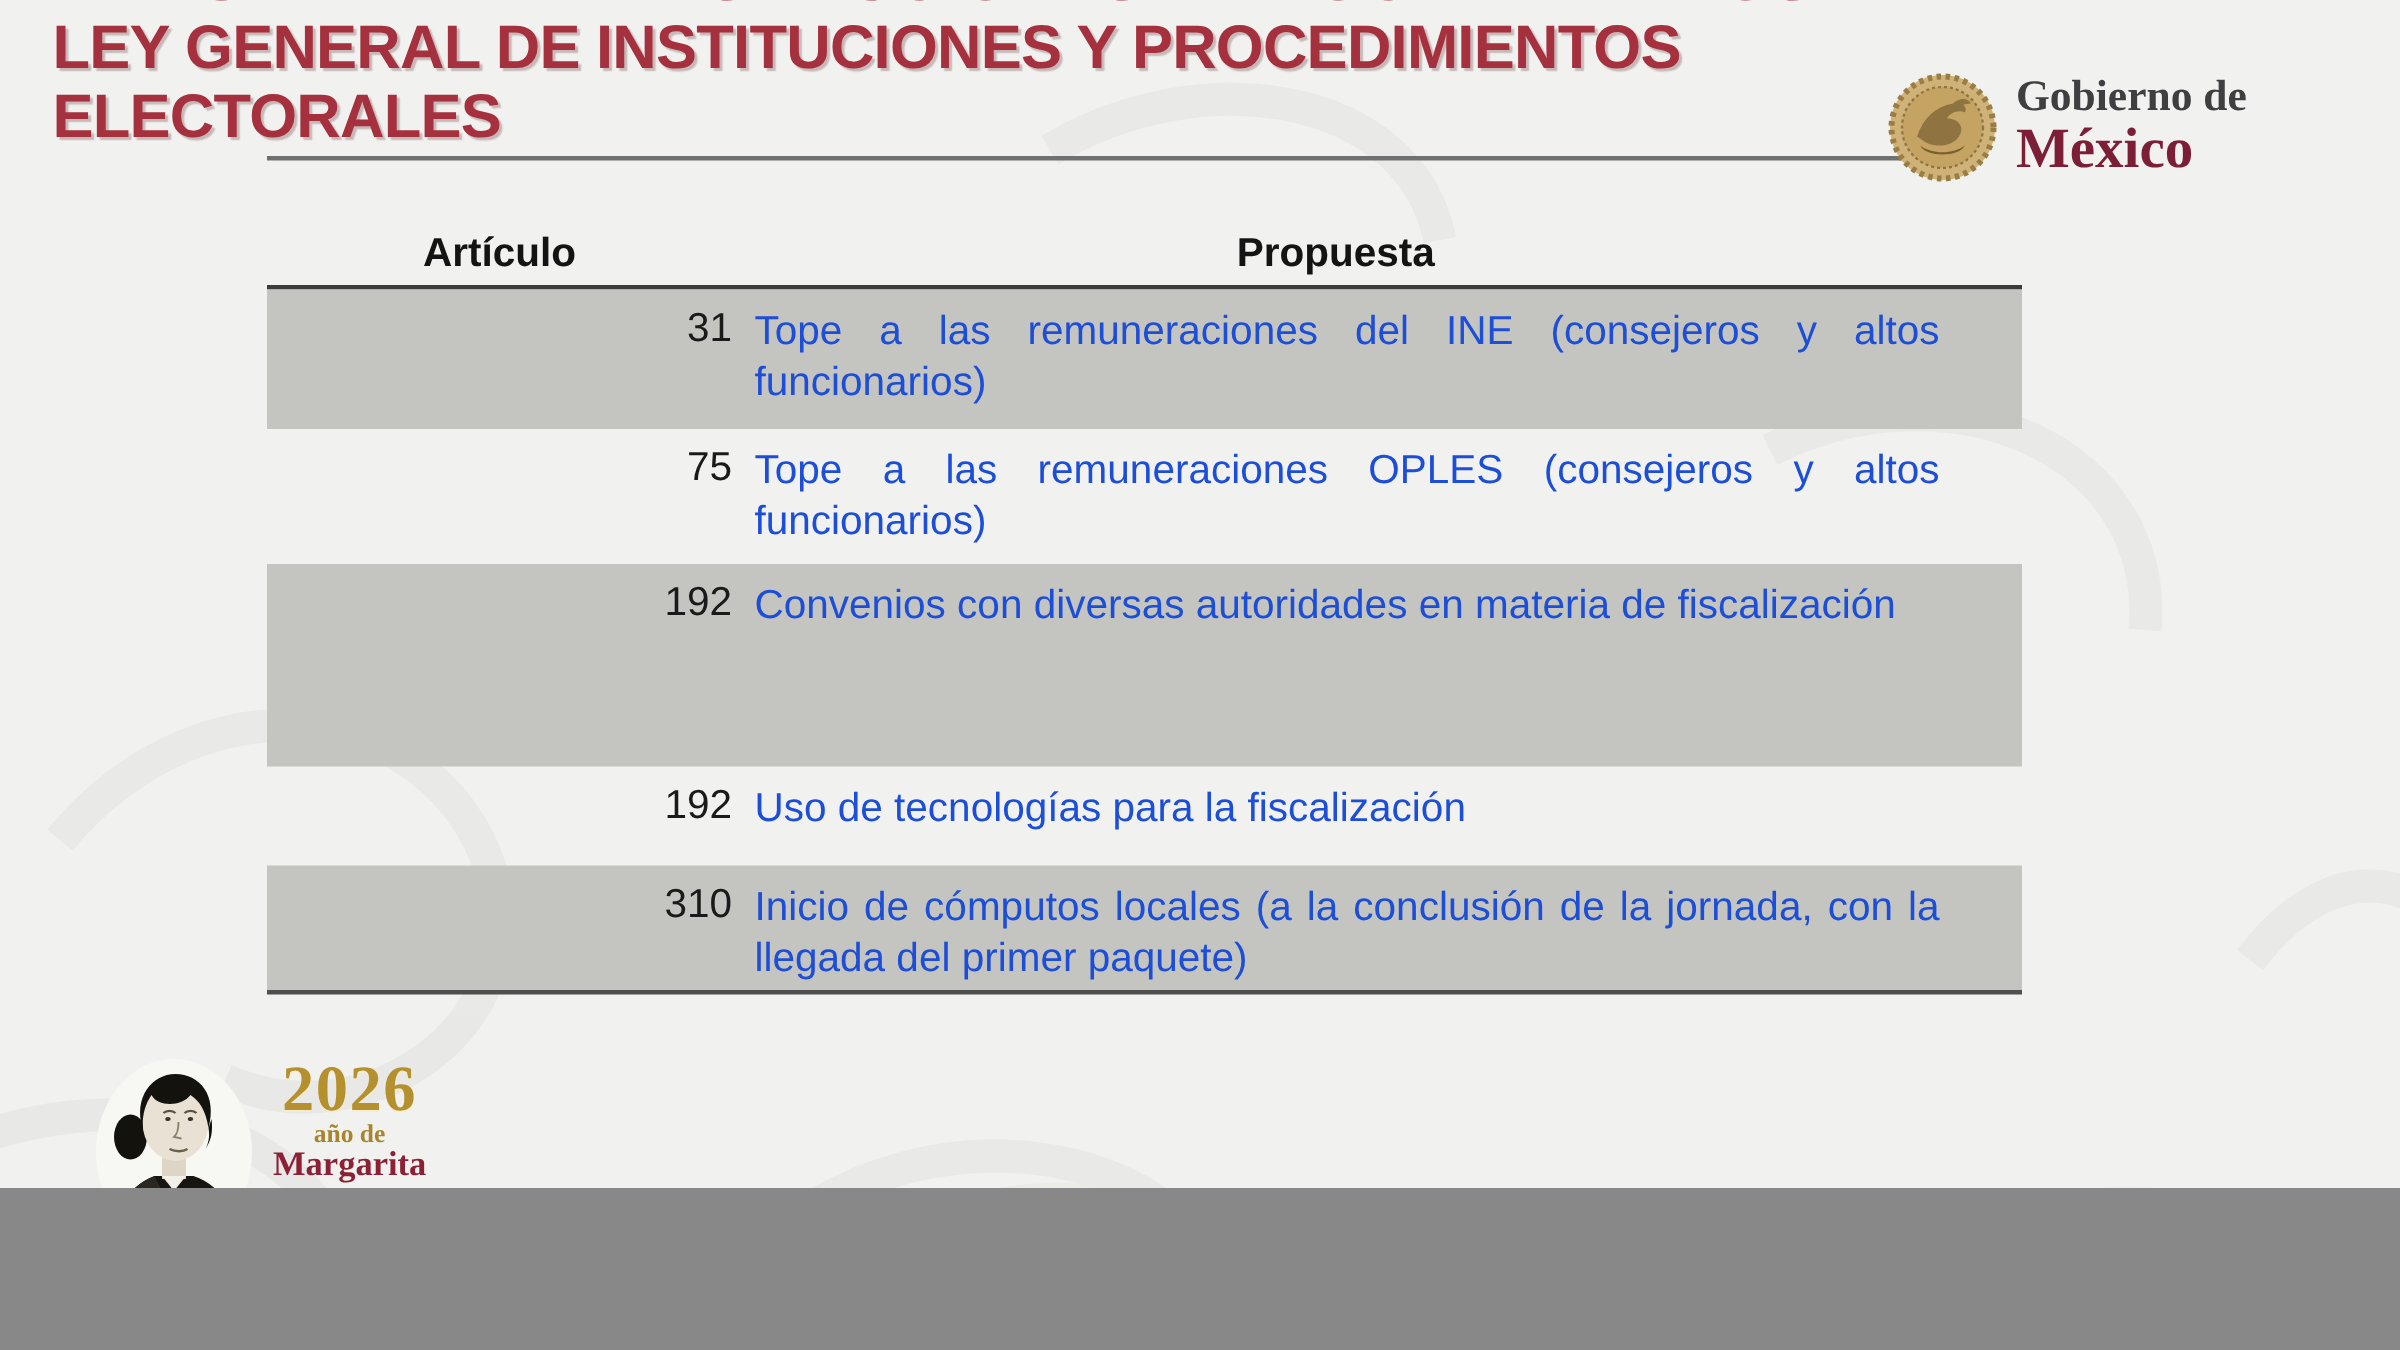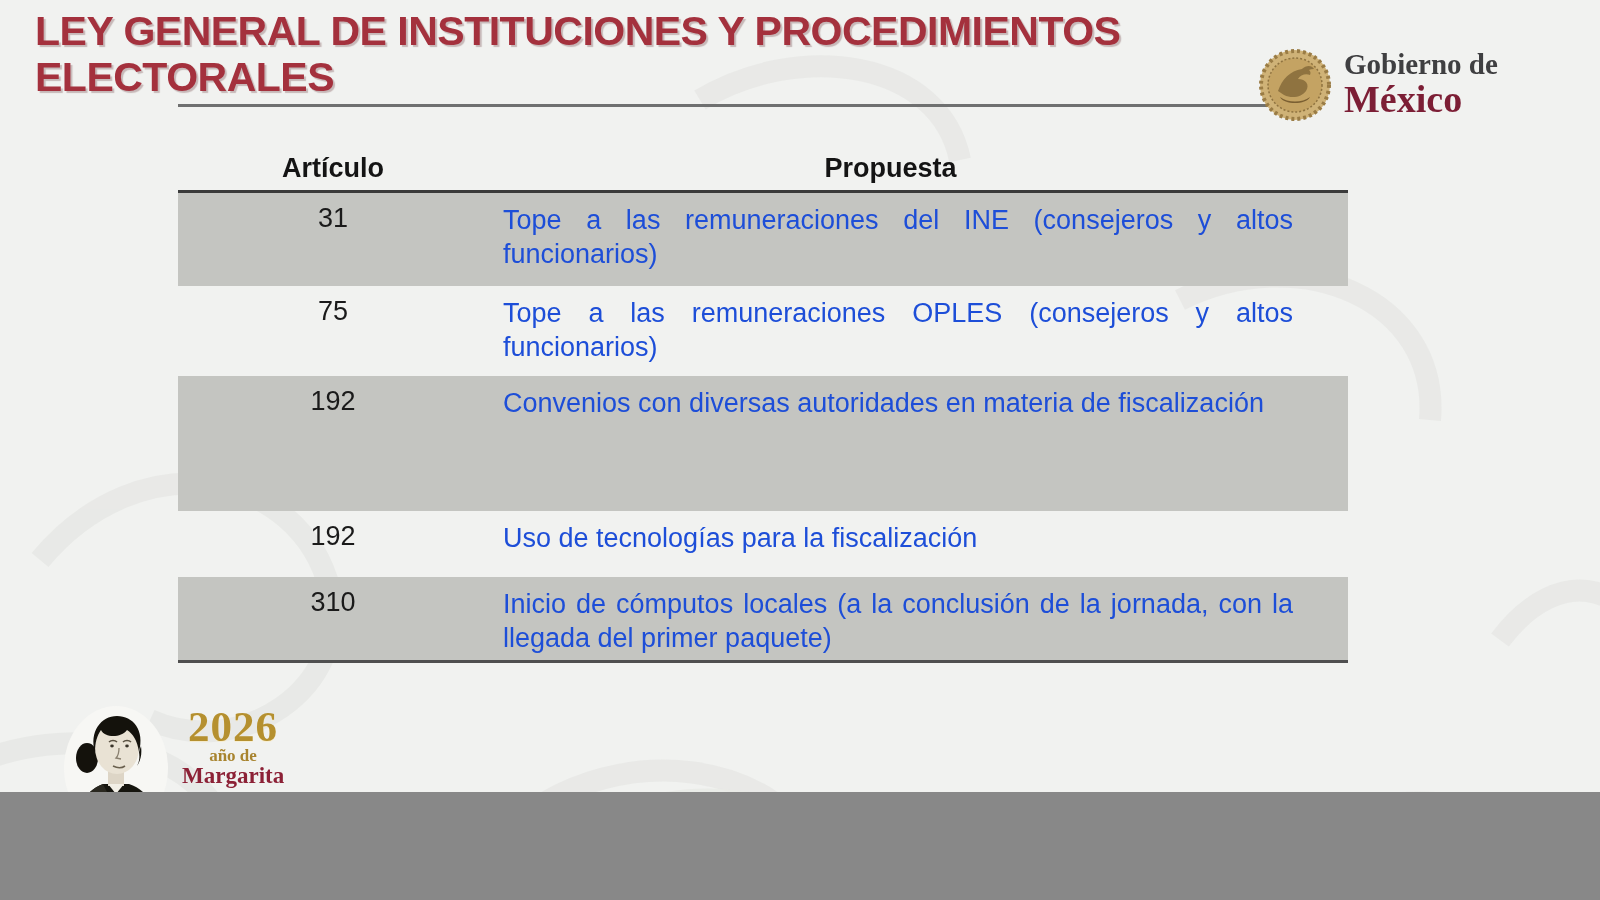--- a/index.html
+++ b/index.html
@@ -29,21 +29,21 @@
   .gov-line1{font-size:29px;font-weight:700;color:#3f3f41;line-height:30px;}
   .gov-line2{font-size:38px;font-weight:700;color:#7c1e35;line-height:44px;margin-top:-2px;}
   
   .table{position:absolute;left:178px;top:107px;width:1170px;margin-top:40px;}
   .thead{display:flex;border-bottom:3px solid #3b3b3b;height:43px;align-items:center;}
   .th{font-weight:700;font-size:27px;color:#141414;text-align:center;}
   .th-art{width:310px;}
   .th-prop{flex:1;padding-right:55px;text-align:center;}
   .row{display:flex;}
   .row.gray{background:#c4c5c1;}
-  .col-art{width:310px;text-align:center;font-size:27px;color:#1a1a1a;padding-top:10px;}
+  .col-art{width:310px;text-align:right;font-size:27px;color:#1a1a1a;padding-top:10px;}
   .col-prop{
     flex:1;font-size:27px;line-height:34px;color:#1d4ed8;
     text-align:justify;padding:10px 55px 0 15px;
   }
   .r1{min-height:93px;} .r2{min-height:90px;} .r3{min-height:88px;}
   .r4{min-height:89px;} .r5{min-height:135px;} .r6{min-height:66px;} .r7{min-height:83px;}
   .table-bottom-rule{height:3px;background:#4f4f4f;}
   
   .footer-emblem{position:absolute;left:52px;top:698px;width:230px;height:134px;display:flex;}
   .portrait{width:128px;height:134px;flex:0 0 auto;}

